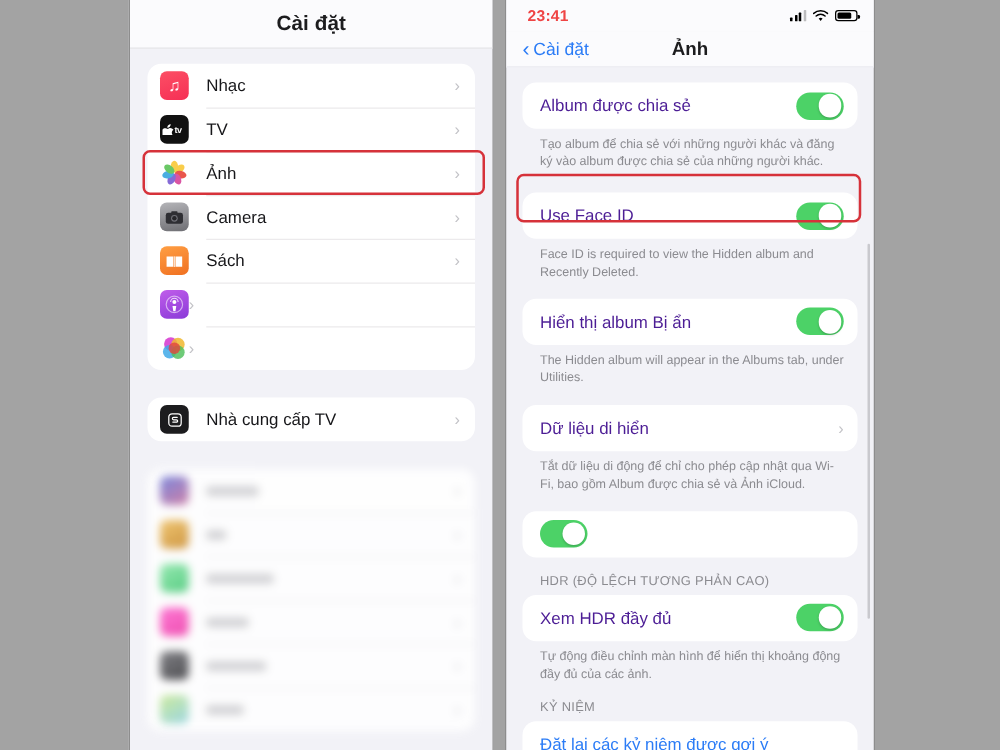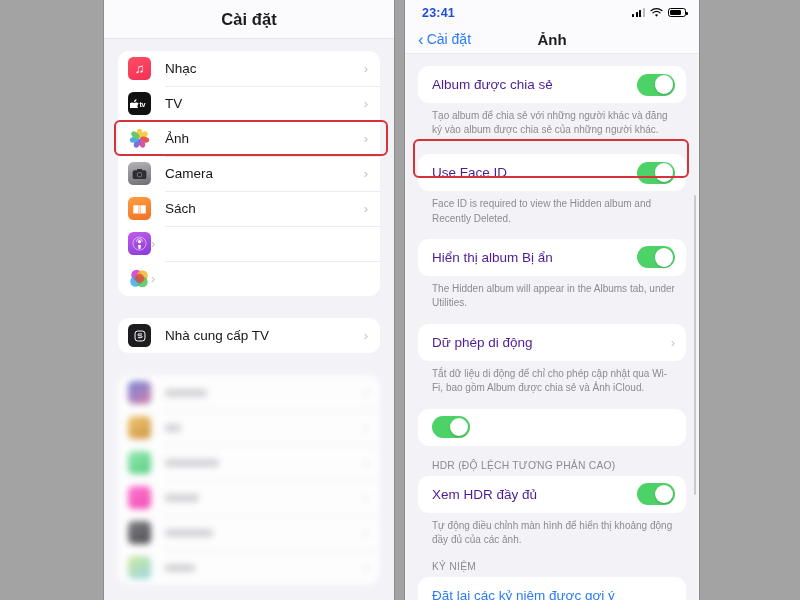--- a/index.html
+++ b/index.html
@@ -106,21 +106,21 @@
     background: #cfcfd2;
   }
 
   
   .r-statusbar {
     height: 25px;
     display: flex; align-items: center;
     padding: 0 13px 0 17px;
     background: #fbfbfd;
   }
-  .r-time { font-size: 12.5px; font-weight: bold; color: #1d4ed8; letter-spacing: .2px; }
+  .r-time { font-size: 12.5px; font-weight: bold; color: #ef4444; letter-spacing: .2px; }
   .r-status-icons { margin-left: auto; display: flex; align-items: center; gap: 5px; }
 
   .bars { display:flex; align-items:flex-end; gap:1.3px; height:9px; }
   .bars i { width:2.3px; background:#000; border-radius:.5px; display:block; }
   .bars i:nth-child(1){height:3.5px;}
   .bars i:nth-child(2){height:5.5px;}
   .bars i:nth-child(3){height:7.5px;}
   .bars i:nth-child(4){height:9px; background:#bcbcbe;}
 
   .batt {
@@ -429,21 +429,21 @@
               <div class="knob"></div>
             </div>
         </div>
       </div>
       <div class="footnote">The Hidden album will appear in the Albums tab, under Utilities.</div>
 
       <div class="gap" style="height:14px;"></div>
 
       <div class="r-group">
         <div class="r-row">
-          <div class="r-row-label">Dữ phép di động</div>
+          <div class="r-row-label">Dữ liệu di hiển</div>
           <div class="r-chev">›</div>
         </div>
       </div>
       <div class="footnote">Tắt dữ liệu di động để chỉ cho phép cập nhật qua Wi-Fi, bao gồm Album được chia sẻ và Ảnh iCloud.</div>
 
       <div class="gap" style="height:13px;"></div>
 
       <div class="r-group">
         <div class="r-row">
           <div class="toggle">

